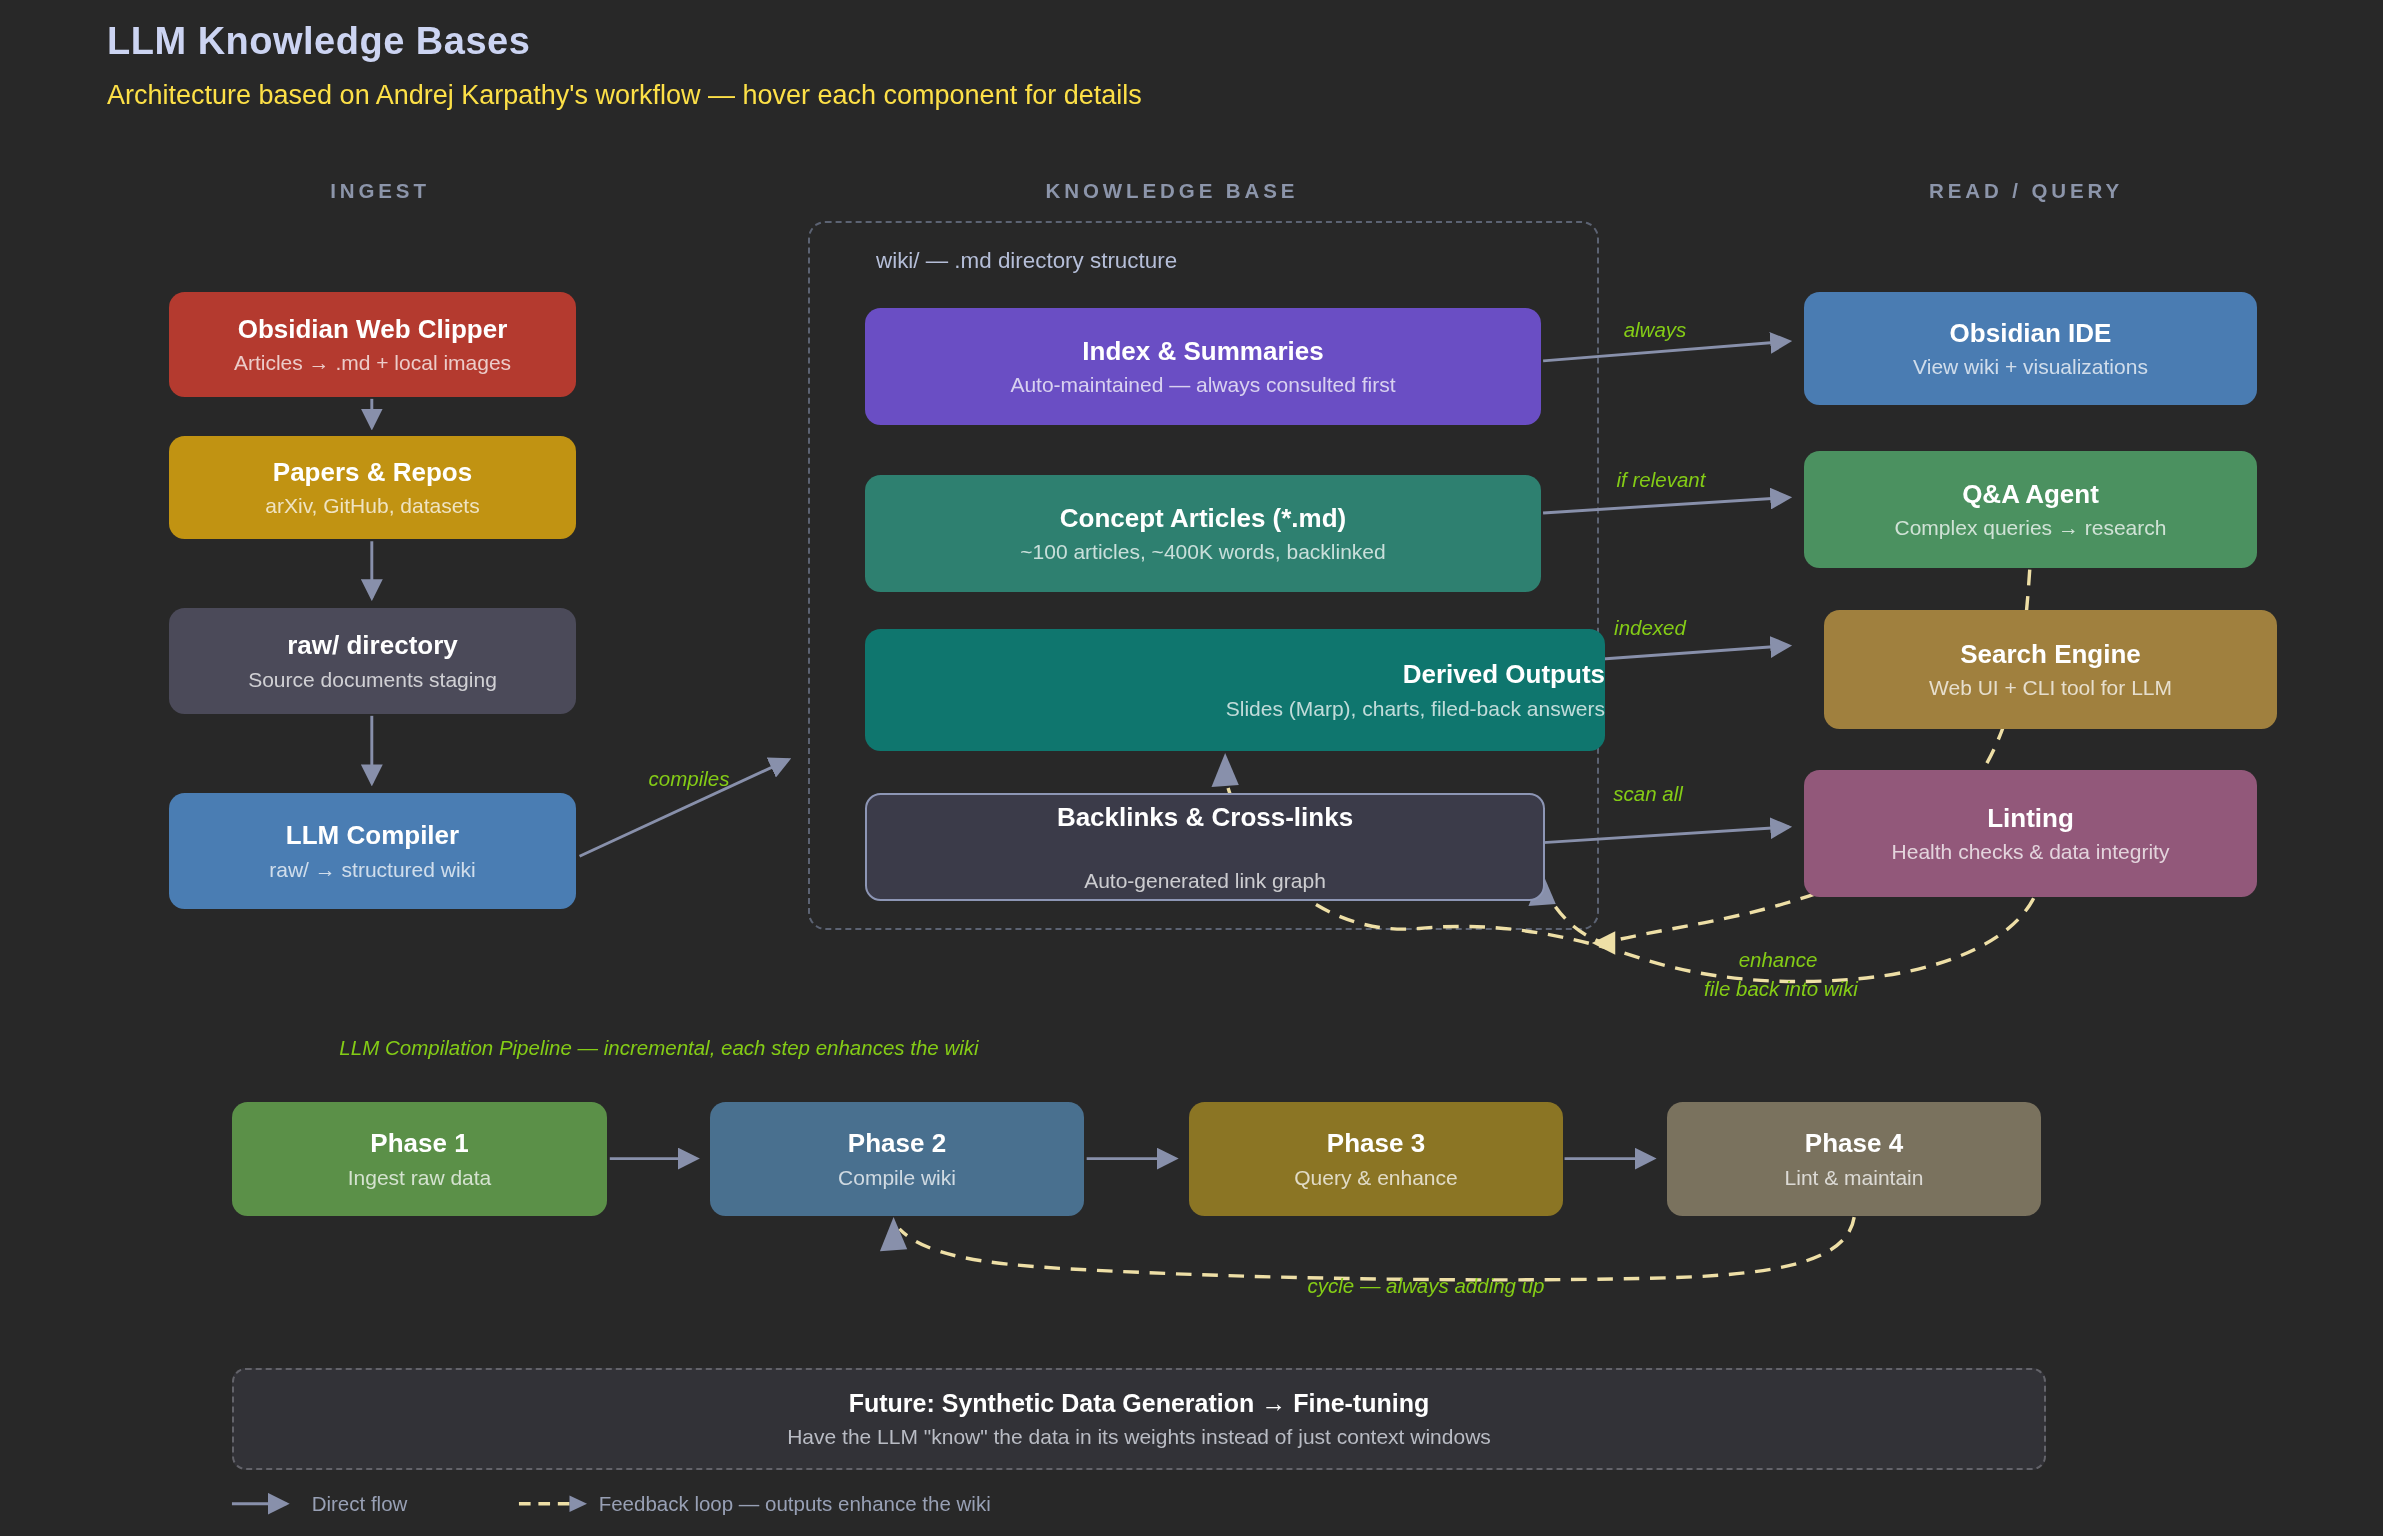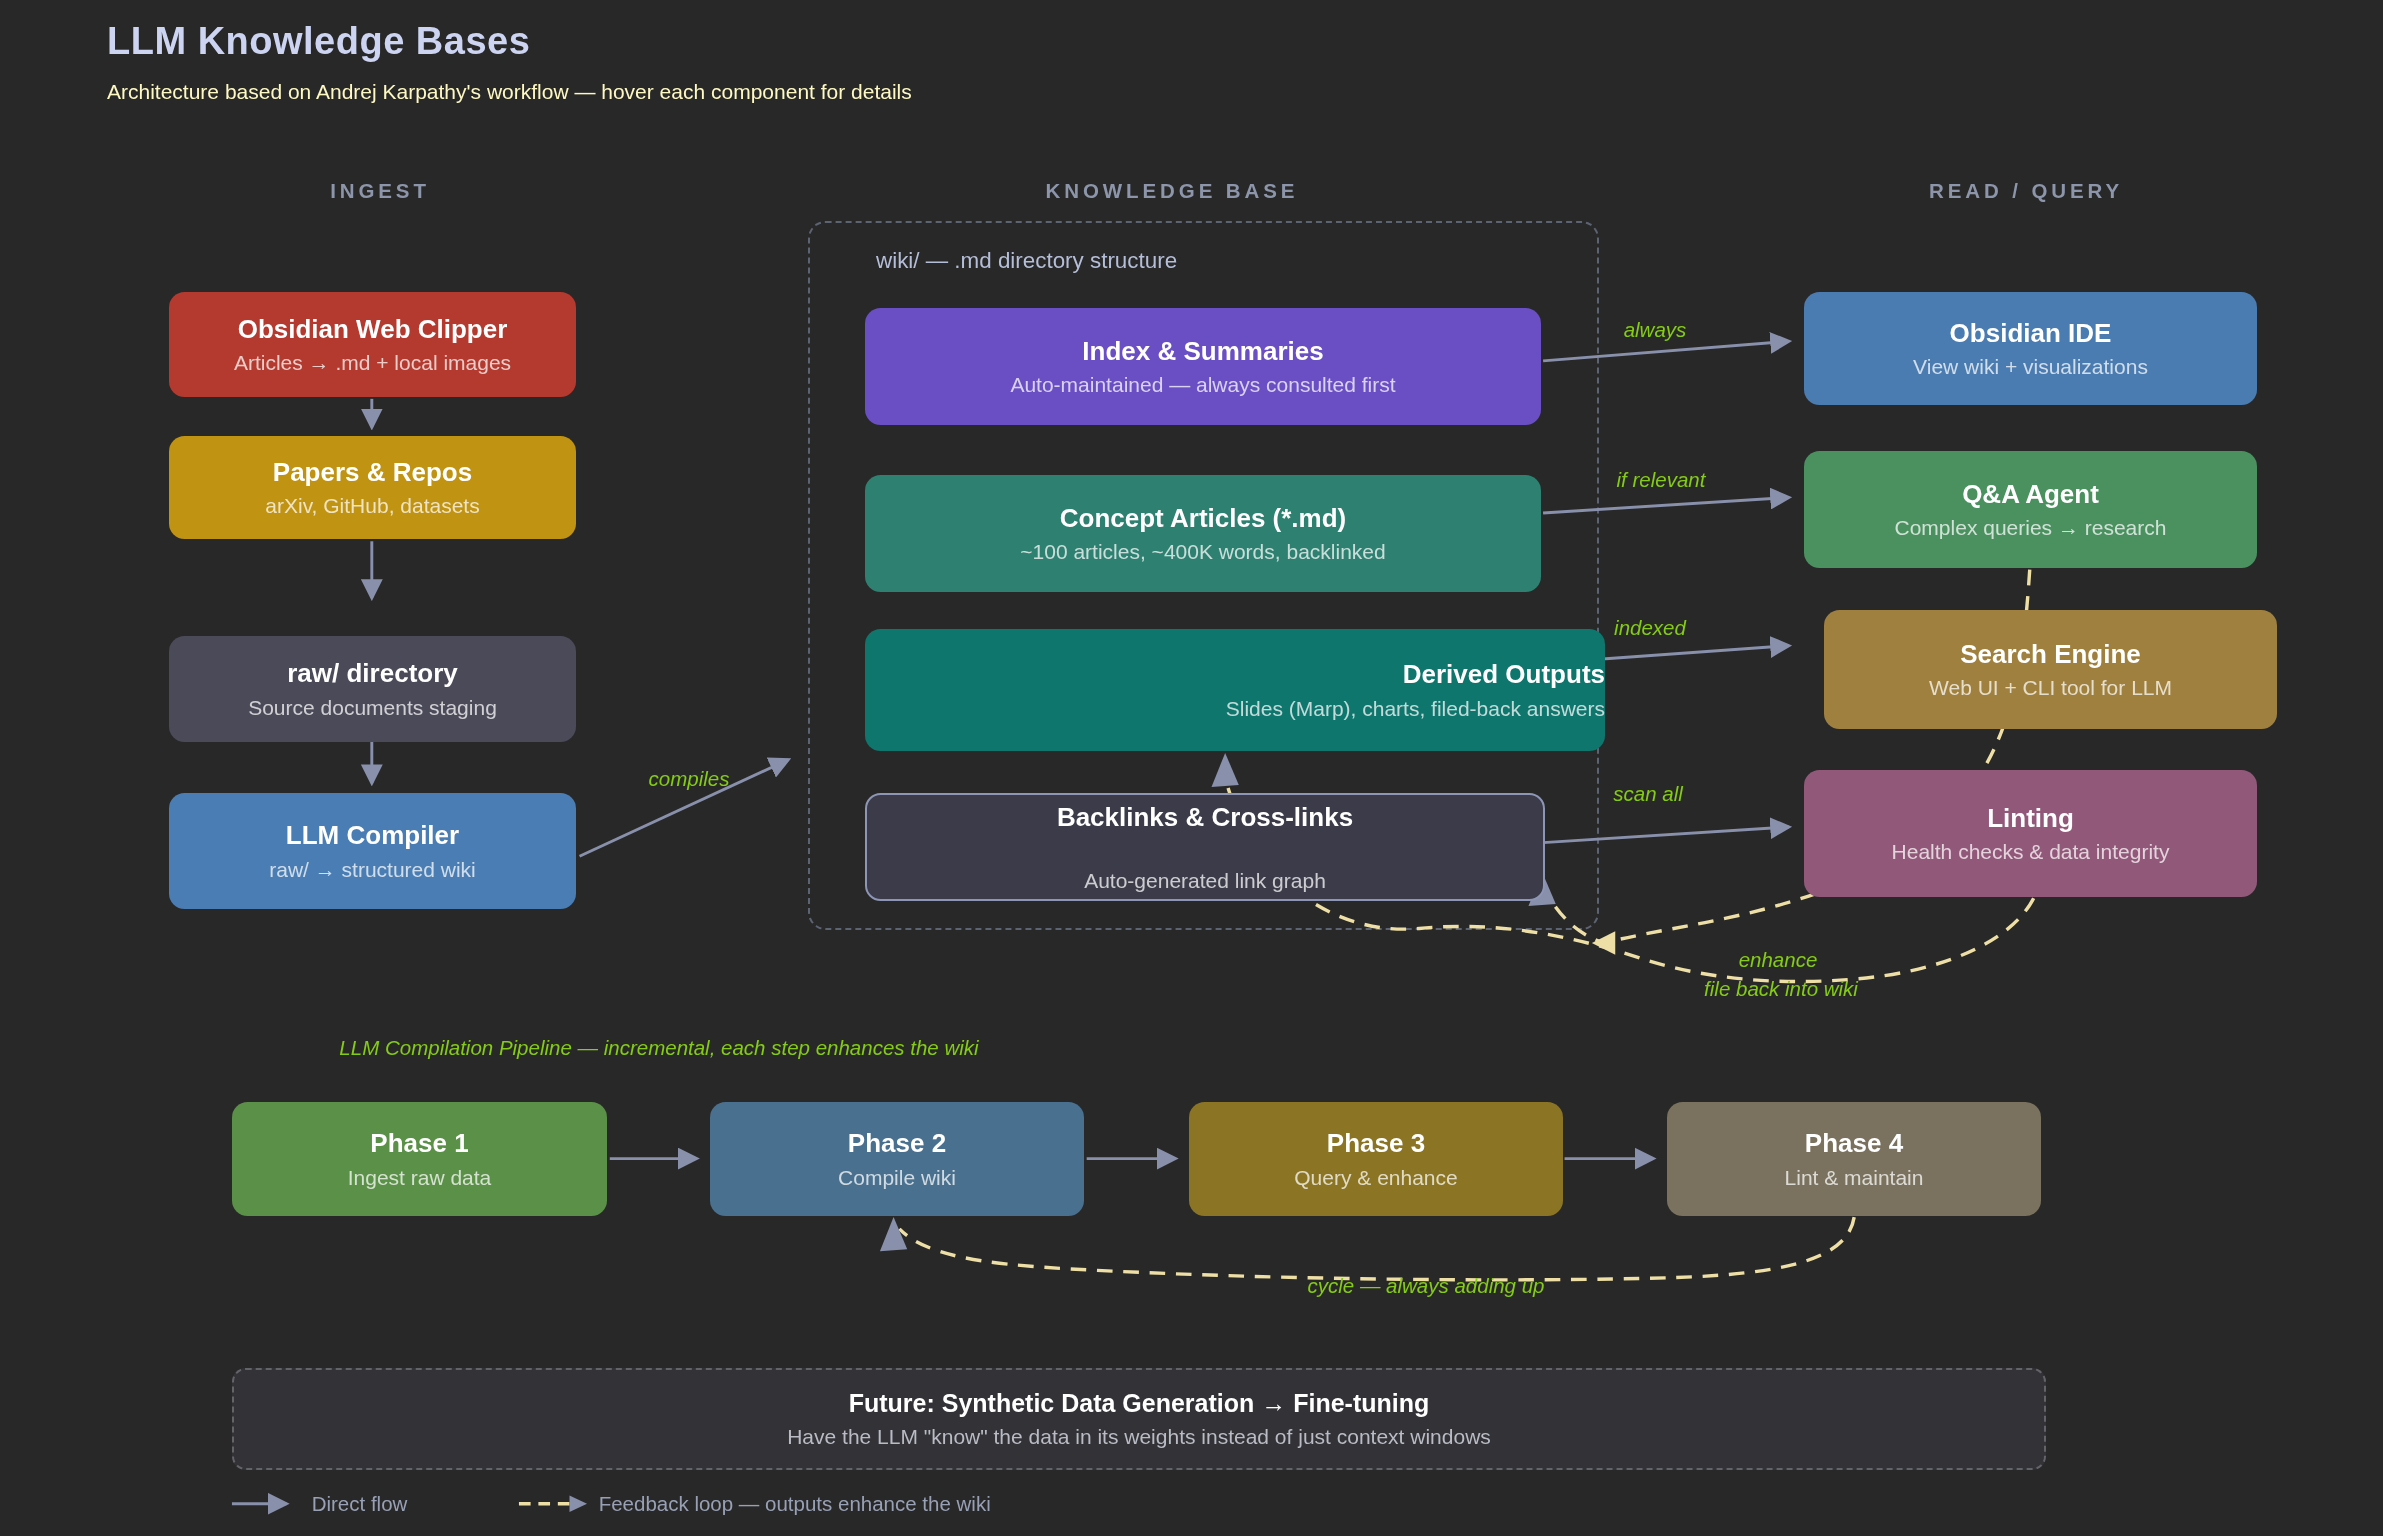--- a/index.html
+++ b/index.html
@@ -1,19 +1,19 @@
 <!DOCTYPE html>
 <html><head>
 <meta charset="utf-8">
 <style>
   html,body{margin:0;padding:0;background:#282828;}
   .canvas{position:relative;width:2384px;height:1537px;background:#282828;overflow:hidden;
           font-family:"Liberation Sans", sans-serif;}
   .page-title{position:absolute;left:107px;top:19.5px;font-size:38px;font-weight:bold;color:#ccd4f2;letter-spacing:0.5px;}
-  .page-subtitle{position:absolute;left:107px;top:80px;font-size:21px;color:#fef9c3;}
+  .page-subtitle{position:absolute;left:107px;top:80px;font-size:27px;color:#fde047;}
   .col-head{position:absolute;top:179px;transform:translateX(-50%);font-size:20.5px;font-weight:bold;
             letter-spacing:3.9px;color:#8c95aa;}
   .kb-container{position:absolute;left:808px;top:221px;width:787px;height:705px;
                 border:2px dashed #5c6373;border-radius:17.6px;}
   .kb-label{position:absolute;left:876px;top:248px;font-size:22.4px;color:#b5bed8;}
   .node{position:absolute;border-radius:15.6px;display:flex;flex-direction:column;justify-content:center;
         align-items:center;text-align:center;gap:6.8px;cursor:pointer;}
   .node-title{font-size:26px;font-weight:bold;color:#ffffff;}
   .node-sub{font-size:21px;color:rgba(255,255,255,0.74);}
   .outlined{border:2px solid #8d96b5;gap:36px;}
@@ -77,21 +77,21 @@
   </svg>
 
   <div class="node" style="left: 169px; top: 292px; width: 407px; height: 105px; background: rgb(180, 58, 47);">
     <div class="node-title">Obsidian Web Clipper</div>
     <div class="node-sub">Articles → .md + local images</div>
   </div>
   <div class="node" style="left: 169px; top: 436px; width: 407px; height: 103px; background: rgb(193, 147, 18);">
     <div class="node-title">Papers &amp; Repos</div>
     <div class="node-sub">arXiv, GitHub, datasets</div>
   </div>
-  <div class="node" style="left: 169px; top: 608px; width: 407px; height: 106px; background: rgb(75, 74, 89); margin-top: 28px;">
+  <div class="node" style="left: 169px; top: 608px; width: 407px; height: 106px; background: rgb(75, 74, 89);">
     <div class="node-title">raw/ directory</div>
     <div class="node-sub">Source documents staging</div>
   </div>
   <div class="node" style="left: 169px; top: 793px; width: 407px; height: 116px; background: rgb(74, 125, 179);">
     <div class="node-title">LLM Compiler</div>
     <div class="node-sub">raw/ → structured wiki</div>
   </div>
 
   <div class="node" style="left: 865px; top: 308px; width: 676px; height: 117px; background: rgb(106, 78, 196);">
     <div class="node-title">Index &amp; Summaries</div>

